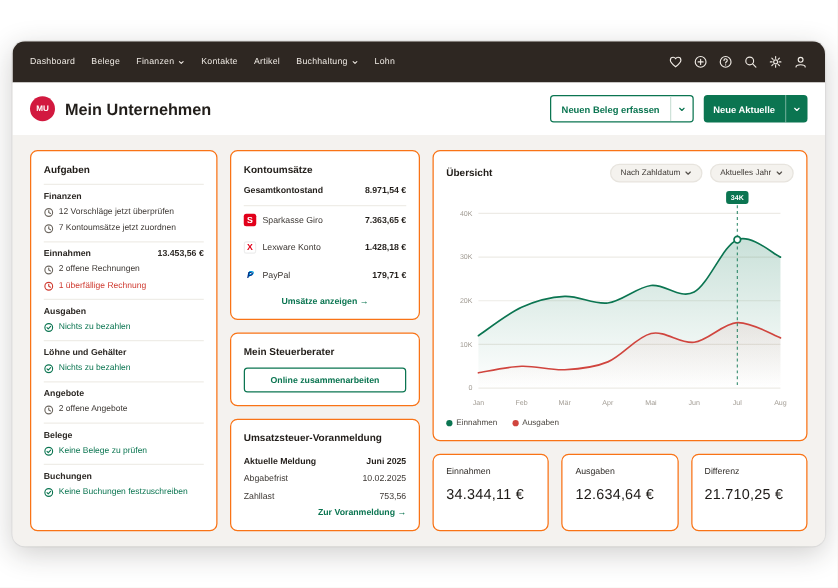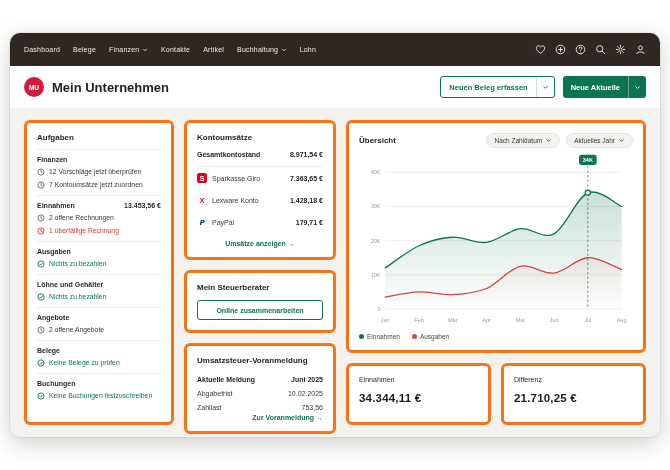--- a/index.html
+++ b/index.html
@@ -20,21 +20,21 @@
 .ph-actions{display:flex;gap:8px}
 .split-btn{display:inline-flex;align-items:stretch;height:22px;border-radius:3px;overflow:hidden;font-size:7.5px;font-weight:600;cursor:pointer}
 .split-btn .sb-main{display:flex;align-items:center;padding:0 8px;white-space:nowrap}
 .split-btn .sb-chev{display:flex;align-items:center;padding:0 5px}
 .split-btn.outline{border:1px solid #0b7551;color:#0b7551;background:#fff}
 .split-btn.outline .sb-chev{border-left:1px solid #cfe2d9}
 .split-btn.solid{background:#0b7551;color:#fff}
 .split-btn.solid .sb-chev{border-left:1px solid rgba(255,255,255,.35)}
 
 .content{flex:1;display:flex;gap:10px;padding:12px 14px;background:#f4f2ef;min-height:0}
-.card{background:#fff;border:3px solid #f97316;border-radius:6px;padding:10px}
+.card{background:#fff;border:1px solid #f97316;border-radius:6px;padding:10px}
 .card-title{font-size:8px;font-weight:700;color:#221e1a}
 .col-left{width:150px;flex:none;display:flex}
 .col-left .card{flex:1}
 .col-mid{width:152px;flex:none;display:flex;flex-direction:column;gap:10px}
 .col-right{flex:1;display:flex;flex-direction:column;gap:10px;min-width:0}
 
 .tasks-card .card-title{padding-bottom:7px;border-bottom:1px solid #efede8}
 .t-group{padding:4px 0 4px;border-bottom:1px solid #efede8}
 .t-group:last-child{border-bottom:0;padding-bottom:0}
 .t-head{display:flex;justify-content:space-between;align-items:center;padding:2px 0 2px;font-size:7px;font-weight:700;color:#2c2824}
@@ -68,21 +68,21 @@
 .pill{display:flex;align-items:center;gap:3px;background:#f4f2ee;border:1px solid #e7e4de;border-radius:10px;padding:3px 7px;font-size:6.5px;color:#3c3733;font-family:inherit;cursor:pointer}
 .chart-wrap{flex:1;min-height:0;margin-top:4px}
 .legend{display:flex;gap:12px;align-items:center;flex:none}
 .leg{display:flex;align-items:center;gap:3px;font-size:6.5px;color:#4a453f}
 .dot{width:5px;height:5px;border-radius:50%;display:inline-block}
 .dot.g{background:#0b7551}.dot.r{background:#d0453e}
 
 .summary-row{display:flex;gap:10px;flex:none}
 .summary-card{flex:1;height:62px}
 .s-label{font-size:7px;color:#2f2b27}
-.s-value{font-size:11.5px;font-weight:700;color:#1e1b18;margin-top:9px;letter-spacing:.2px}
+.s-value{font-size:11.5px;font-weight:400;color:#1e1b18;margin-top:9px;letter-spacing:.2px}
 </style>
 </head>
 <body>
 
 <div class="app">
 
   <nav class="navbar">
     <div class="nav-links">
       <span class="nav-link">
           <span>Dashboard</span>
@@ -431,19 +431,23 @@
             </span>
         </div>
       </div>
 
       <div class="summary-row">
         <div class="card summary-card">
           <div class="s-label">Einnahmen</div>
           <div class="s-value">34.344,11 €</div>
         </div>
         <div class="card summary-card">
+          <div class="s-label">Ausgaben</div>
+          <div class="s-value">12.634,64 €</div>
+        </div>
+        <div class="card summary-card">
           <div class="s-label">Differenz</div>
           <div class="s-value">21.710,25 €</div>
         </div>
       </div>
     </section>
   </main>
 </div>
 
 </body></html>

